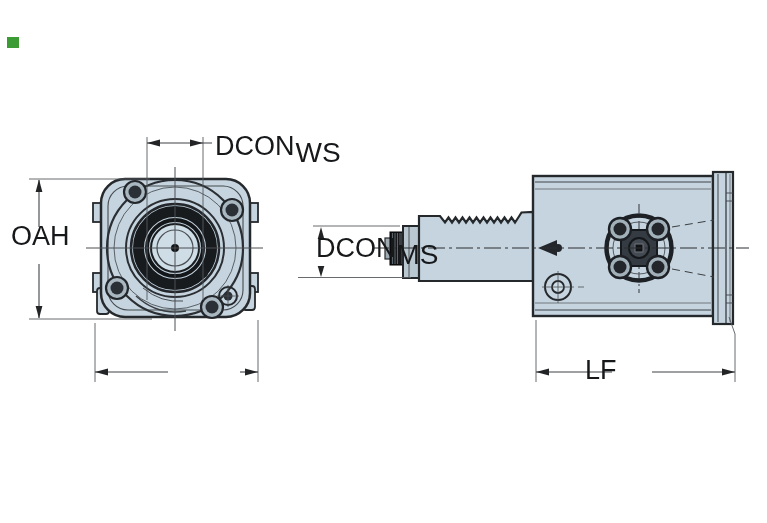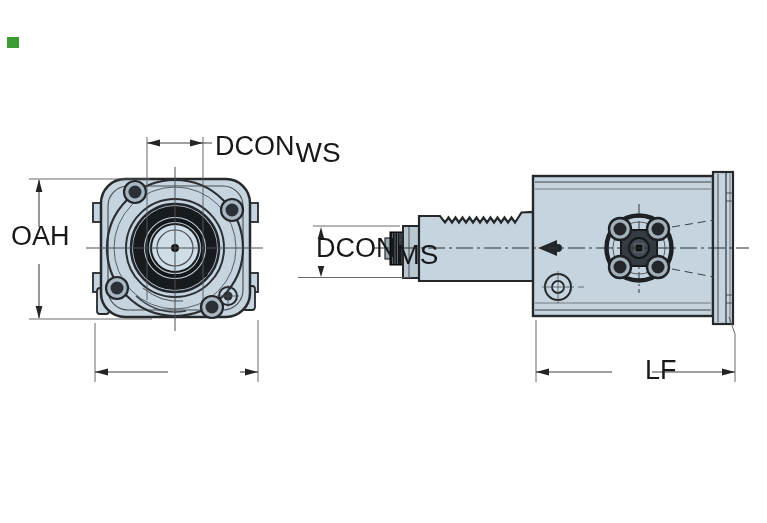--- a/index.html
+++ b/index.html
@@ -237,17 +237,17 @@
 
   <div class="dim-label" style="left:11px;top:223px;">
     <span>OAH</span>
   </div>
 
   <div class="dim-label" style="left:281px;top:234px;margin-left:35px;">
     <span>DCON</span><span class="sub">MS</span>
   </div>
 
 
-  <div class="dim-label" style="left:645px;top:357px;">
+  <div class="dim-label" style="left:585px;top:357px;">
     <span>LF</span>
   </div>
 
 </div>
 
 </body></html>

